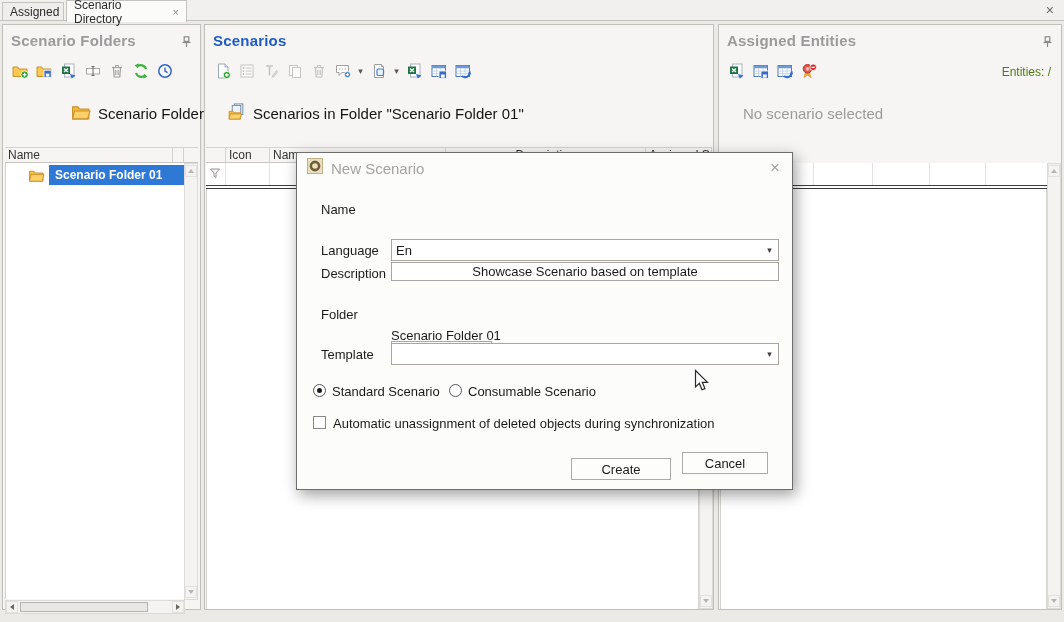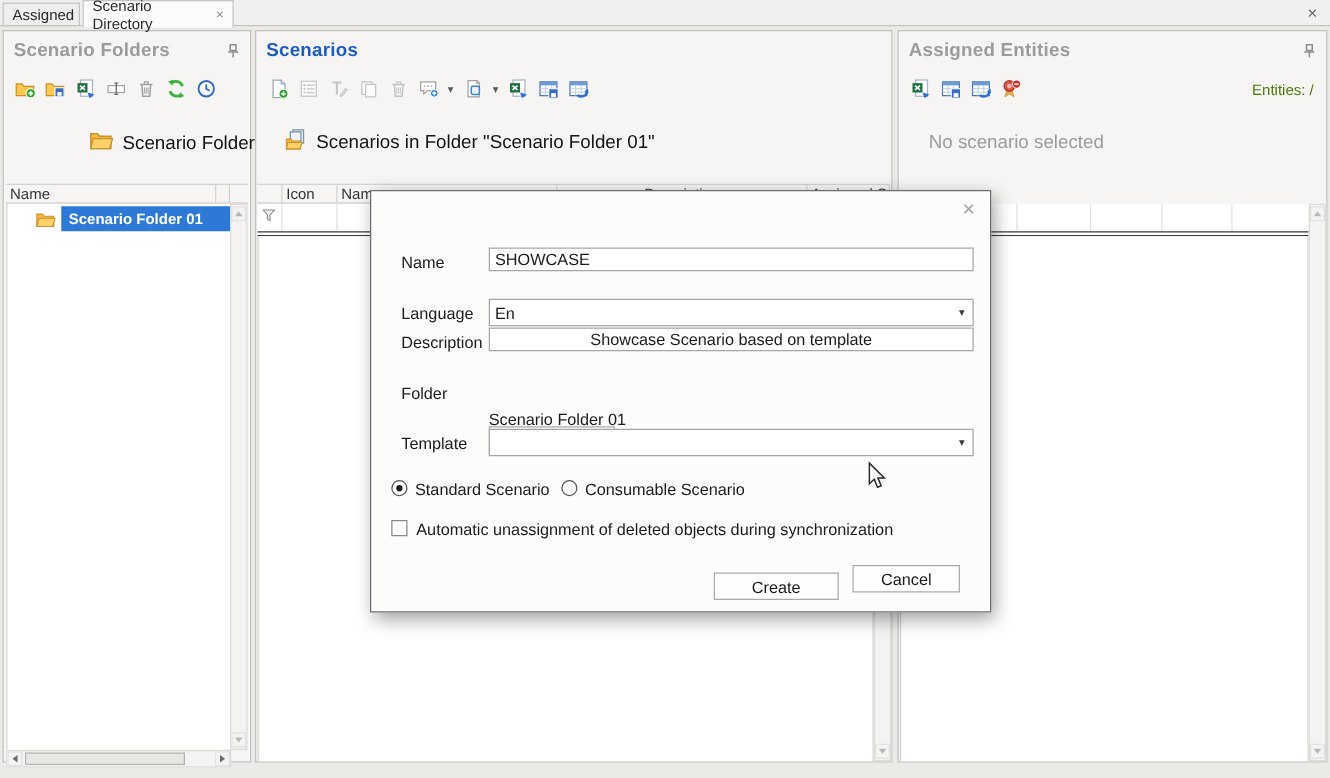--- a/index.html
+++ b/index.html
@@ -383,24 +383,32 @@
       <span class="sbtn" style="top:1px;">
           <span class="tri-up" style="border-bottom-color:#B8B6B3;"></span>
         </span>
       <span class="sbtn" style="bottom:1px; top:auto;">
           <span class="tri-down" style="border-top-color:#B8B6B3;"></span>
         </span>
     </div>
   </div>
 
   <div class="dialog">
+    <div class="dtitlebar">
+      <span>
+        <svg width="16" height="16" viewBox="0 0 16 16">
+            <rect x="0.5" y="0.5" width="15" height="15" fill="#EADFC2" stroke="#C0B088"></rect>
+            <circle cx="8" cy="8" r="4.1" fill="none" stroke="#6E5F35" stroke-width="2.6"></circle>
+          </svg>
+      </span>
+      <span class="dtitle">New Scenario</span>
+    </div>
     <span class="dclose">×</span>
 
     <span class="dlabel" style="top:49px;">Name</span>
-    <input class="dinput" style="top: 45px;" value="SHOWCASE">
 
     <span class="dlabel" style="top:90px;">Language</span>
     <div class="dselect" style="top:86px;">
       <span>En</span>
       <span class="caret">▾</span>
     </div>
 
     <span class="dlabel" style="top:113px;">Description</span>
     <input class="dinput" style="top: 109px; text-align: center;" value="Showcase Scenario based on template">
 

